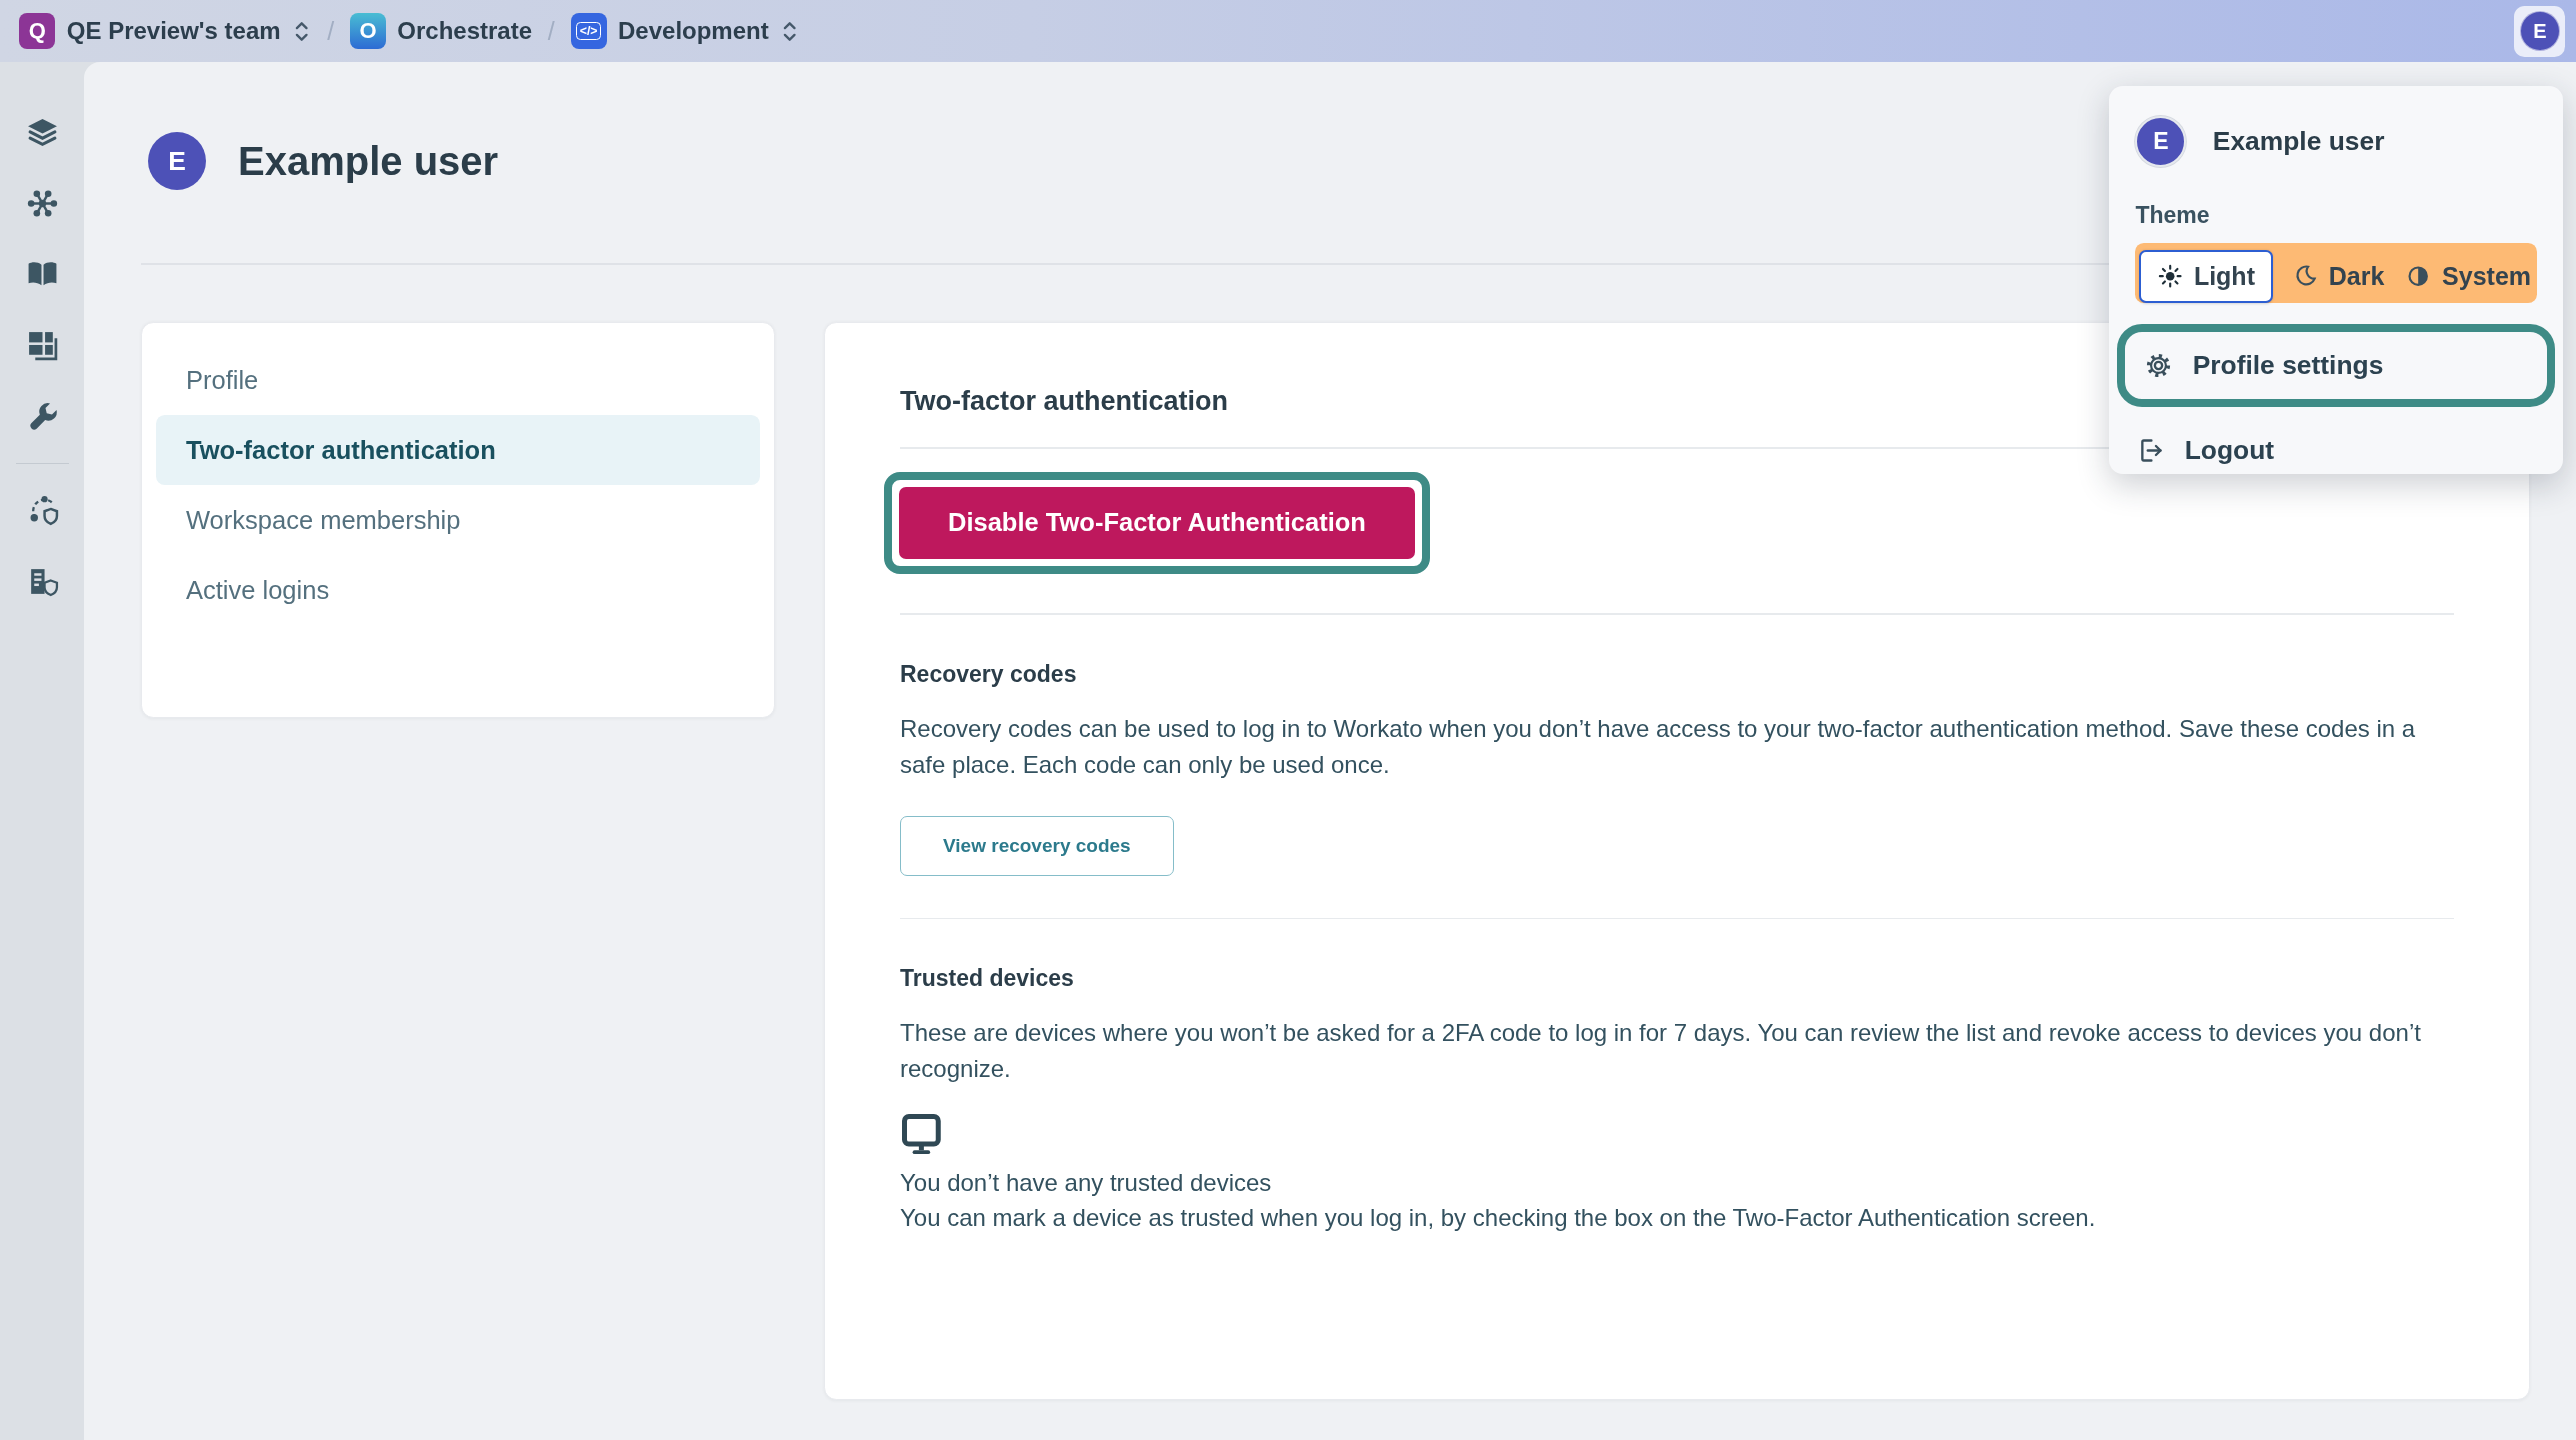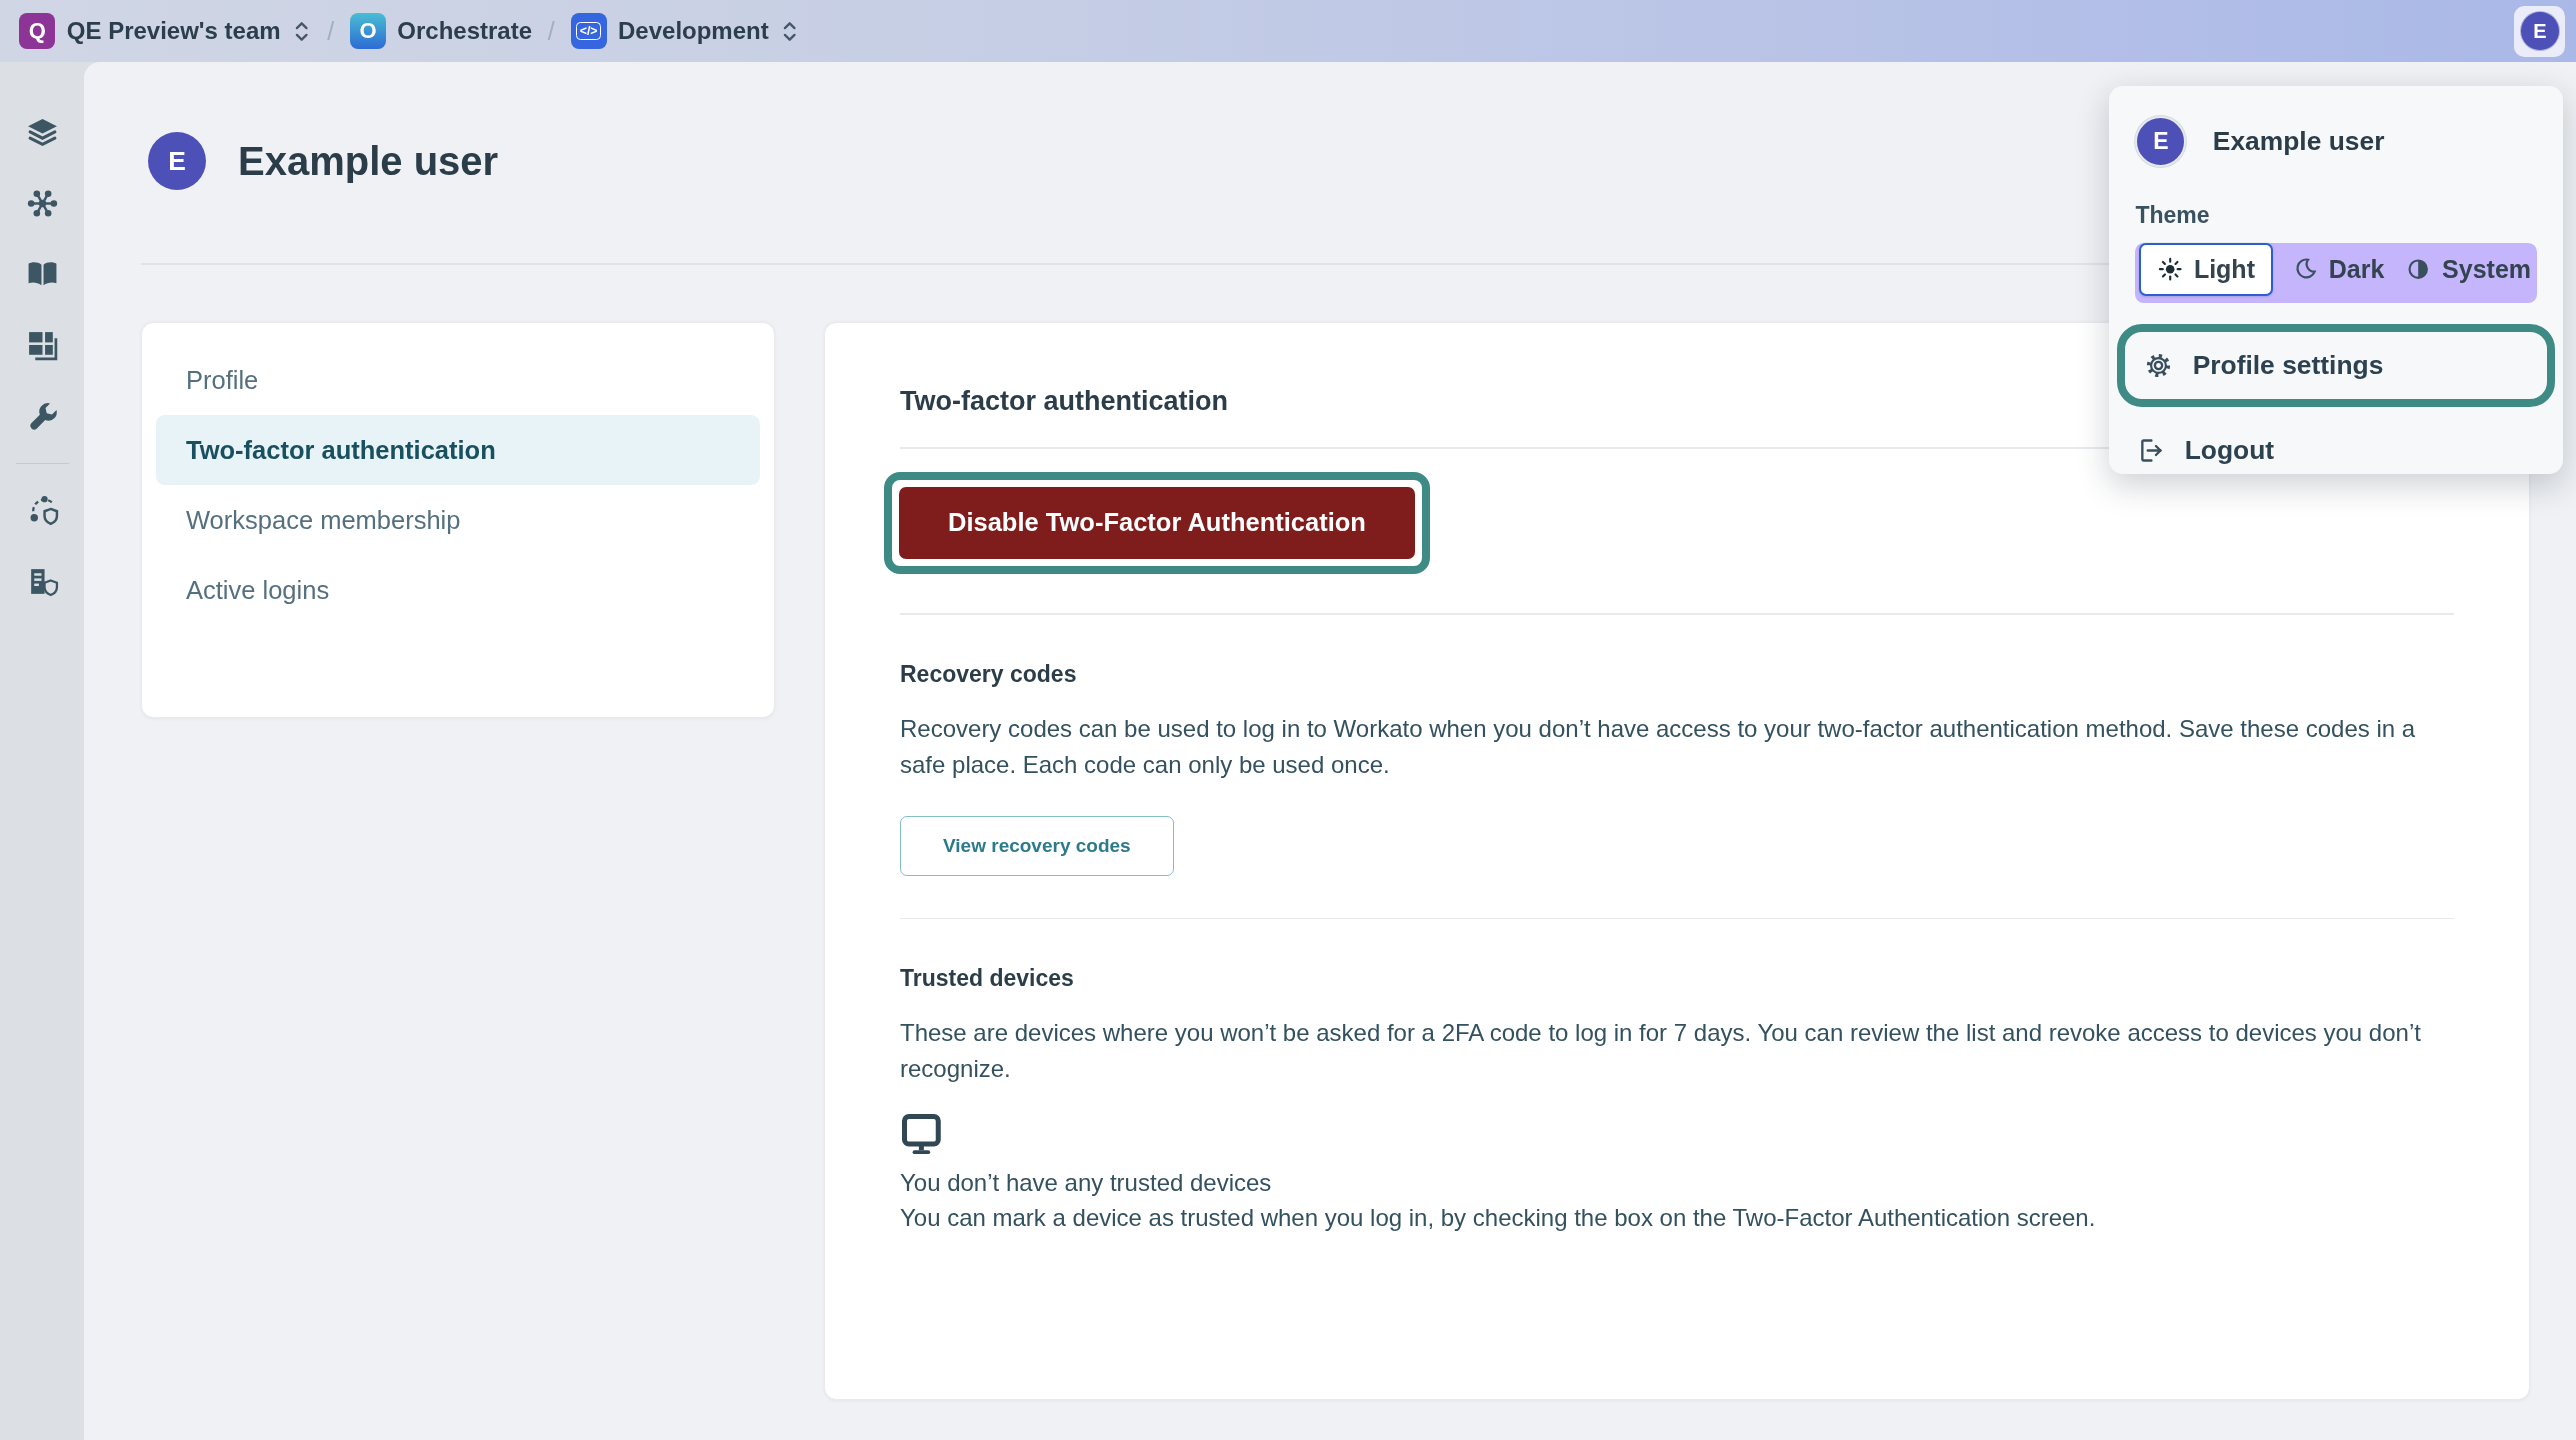--- a/index.html
+++ b/index.html
@@ -75,21 +75,21 @@
   .status-row { margin-top:42px; display:flex; align-items:center; gap:16px; }
   .dot { width:16.7px; height:16.7px; border-radius:50%; background:#67a74c; }
   .status-label { font-size:26.4px; font-weight:bold; color:#2b3d49; }
   p.body { font-size:24px; line-height:36px; color:#33515f; margin:23px 0 0 0; max-width:1549px; }
   a.link { color:#2c69df; text-decoration:underline; font-weight:bold; cursor:pointer; }
   .extlink-icon { display:inline-block; width:19.4px; height:19.4px; margin-left:7px; vertical-align:-1.8px; }
 
   .ring { display:inline-block; border:8px solid #3e8b86; border-radius:16px; padding:7px;
     margin-top:23px; margin-left:-16px; }
   .danger-btn {
-    height:72px; padding:0 49px; background:#7f1d1d; border:none; border-radius:7px;
+    height:72px; padding:0 49px; background:#be185d; border:none; border-radius:7px;
     color:#fff; font-size:25.5px; font-weight:bold; font-family:inherit; cursor:pointer; display:block;text-align:right;
   }
   .outline-btn {
     height:60px; padding:0 42px; background:#fff; border:1.8px solid #85bdc9; border-radius:7px;
     color:#2c7a8c; font-size:19px; font-weight:bold; font-family:inherit; margin-top:33px; cursor:pointer; display:block;
   }
   .sub-title { font-size:23px; font-weight:bold; color:#2b3d49; margin:46px 0 0 0; }
   .monitor-wrap { margin-top:26.4px; }
   .empty-title { font-size:24px; color:#33515f; margin-top:12.3px; }
   .empty-hint { font-size:24px; color:#33515f; margin-top:7px; }
@@ -98,22 +98,22 @@
   .menu {
     position:absolute; left:2109px; top:86px; width:454px; height:388px;
     background:#f7f8fa; border-radius:14px; box-shadow:0 10.6px 32px rgba(30,40,60,.22);
     padding:30px 26.4px; z-index:10;
   }
   .menu-header { display:flex; align-items:center; gap:26.4px; }
   .avatar.menu-av { width:51px; height:51px; font-size:23px; border:2.6px solid #e6e9ee;
     box-shadow:0 0 0 0.9px #d5d9e0; }
   .menu-name { font-size:26.4px; font-weight:bold; color:#2b3d49; }
   .theme-label { margin-top:35px; font-size:23px; font-weight:bold; color:#3a5260; }
-  .segmented { margin-top:14px; background:#c4b5fd; border-radius:8.8px; height:60px;
-    display:flex; align-items:flex-start; padding:0 3.5px; }
+  .segmented { margin-top:14px; background:#fdba74; border-radius:8.8px; height:60px;
+    display:flex; align-items:flex-end; padding:0 3.5px; }
   .seg { flex:1; display:flex; align-items:center; justify-content:center; gap:10.6px;
     font-size:25px; font-weight:bold; color:#33434f; height:53px; border-radius:7px; cursor:pointer; }
   .seg.selected { background:#fff; border:2.6px solid #2c5ed2; box-shadow:0 0.9px 2.6px rgba(0,0,0,.14); }
   .seg svg { width:26.4px; height:26.4px; }
   .menu-ring { border:8.8px solid #3e8b86; border-radius:25px; margin:21px -18.5px 2px -18.5px; padding:5.3px 8.8px; }
   .menu-item { display:flex; align-items:center; gap:19.4px; height:56px; font-size:26.4px;
     font-weight:bold; color:#2c4250; padding:0 10.6px; cursor:pointer; }
   .menu-item.logout { margin-top:16px; margin-left:-9.7px; }
   .menu-item svg { width:29px; height:29px; flex:0 0 auto; }
 </style>

